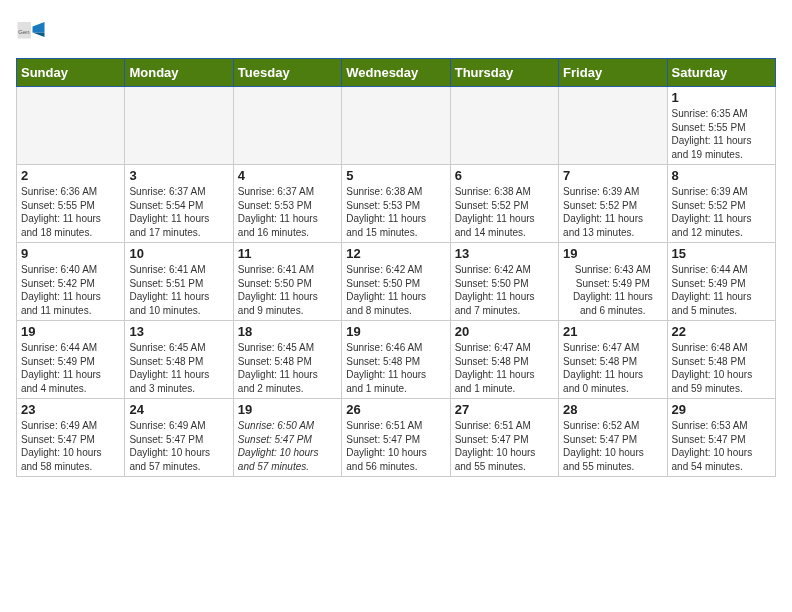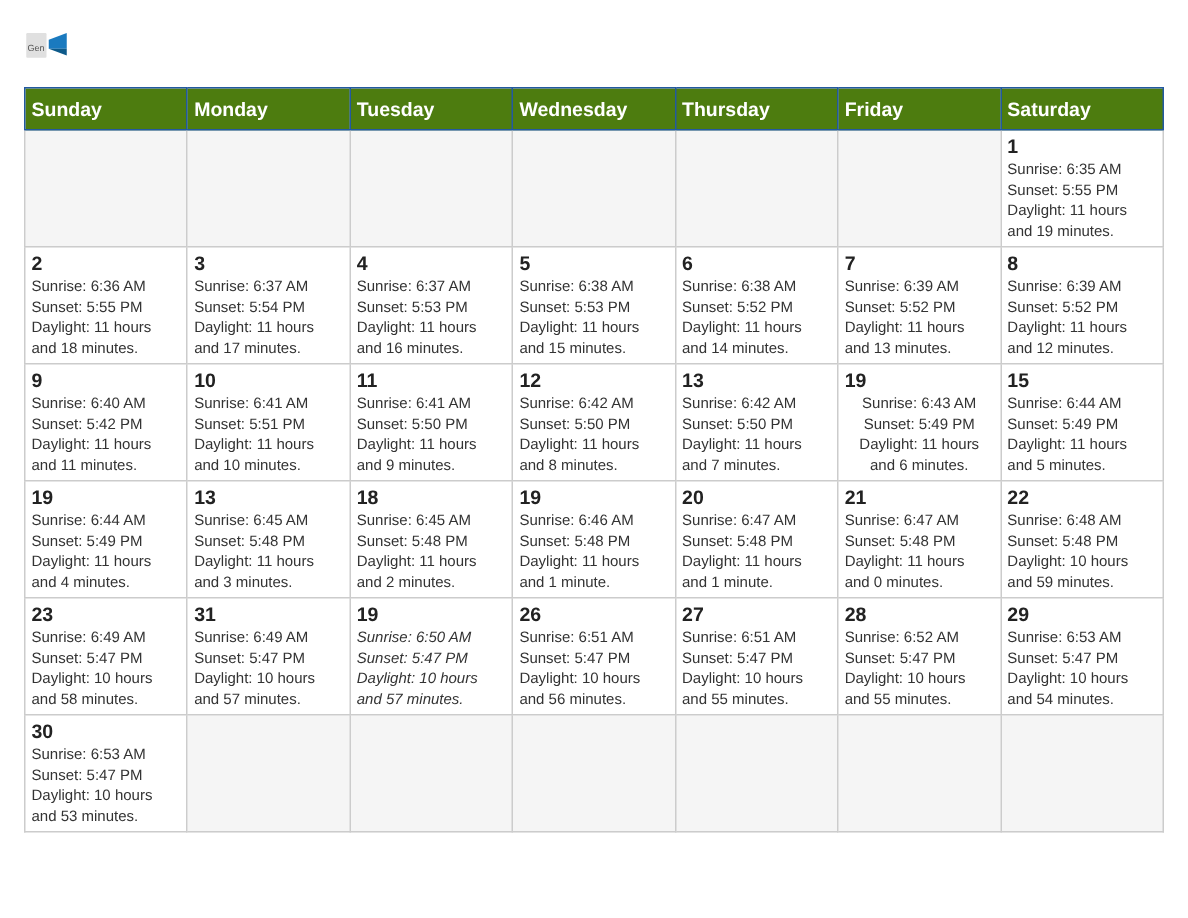--- a/index.html
+++ b/index.html
@@ -291,21 +291,21 @@
       </tr>
       <tr>
         <td>
           <div class="day-number">23</div>
           <div class="day-info" style="white-space: pre-line;">Sunrise: 6:49 AM
 Sunset: 5:47 PM
 Daylight: 10 hours
 and 58 minutes.</div>
         </td>
         <td>
-          <div class="day-number">31</div>
+          <div class="day-number">24</div>
           <div class="day-info" style="white-space: pre-line;">Sunrise: 6:49 AM
 Sunset: 5:47 PM
 Daylight: 10 hours
 and 57 minutes.</div>
         </td>
         <td>
           <div class="day-number">19</div>
           <div class="day-info" style="white-space: pre-line; font-style: italic;">Sunrise: 6:50 AM
 Sunset: 5:47 PM
 Daylight: 10 hours
@@ -332,30 +332,15 @@
 Daylight: 10 hours
 and 55 minutes.</div>
         </td>
         <td>
           <div class="day-number">29</div>
           <div class="day-info" style="white-space: pre-line;">Sunrise: 6:53 AM
 Sunset: 5:47 PM
 Daylight: 10 hours
 and 54 minutes.</div>
         </td>
-      </tr>
-      <tr>
-        <td>
-          <div class="day-number">30</div>
-          <div class="day-info" style="white-space: pre-line;">Sunrise: 6:53 AM
-Sunset: 5:47 PM
-Daylight: 10 hours
-and 53 minutes.</div>
-        </td>
-        <td class="empty"></td>
-        <td class="empty"></td>
-        <td class="empty"></td>
-        <td class="empty"></td>
-        <td class="empty"></td>
-        <td class="empty"></td>
       </tr>
     </tbody>
 </table>
 
 </body></html>

